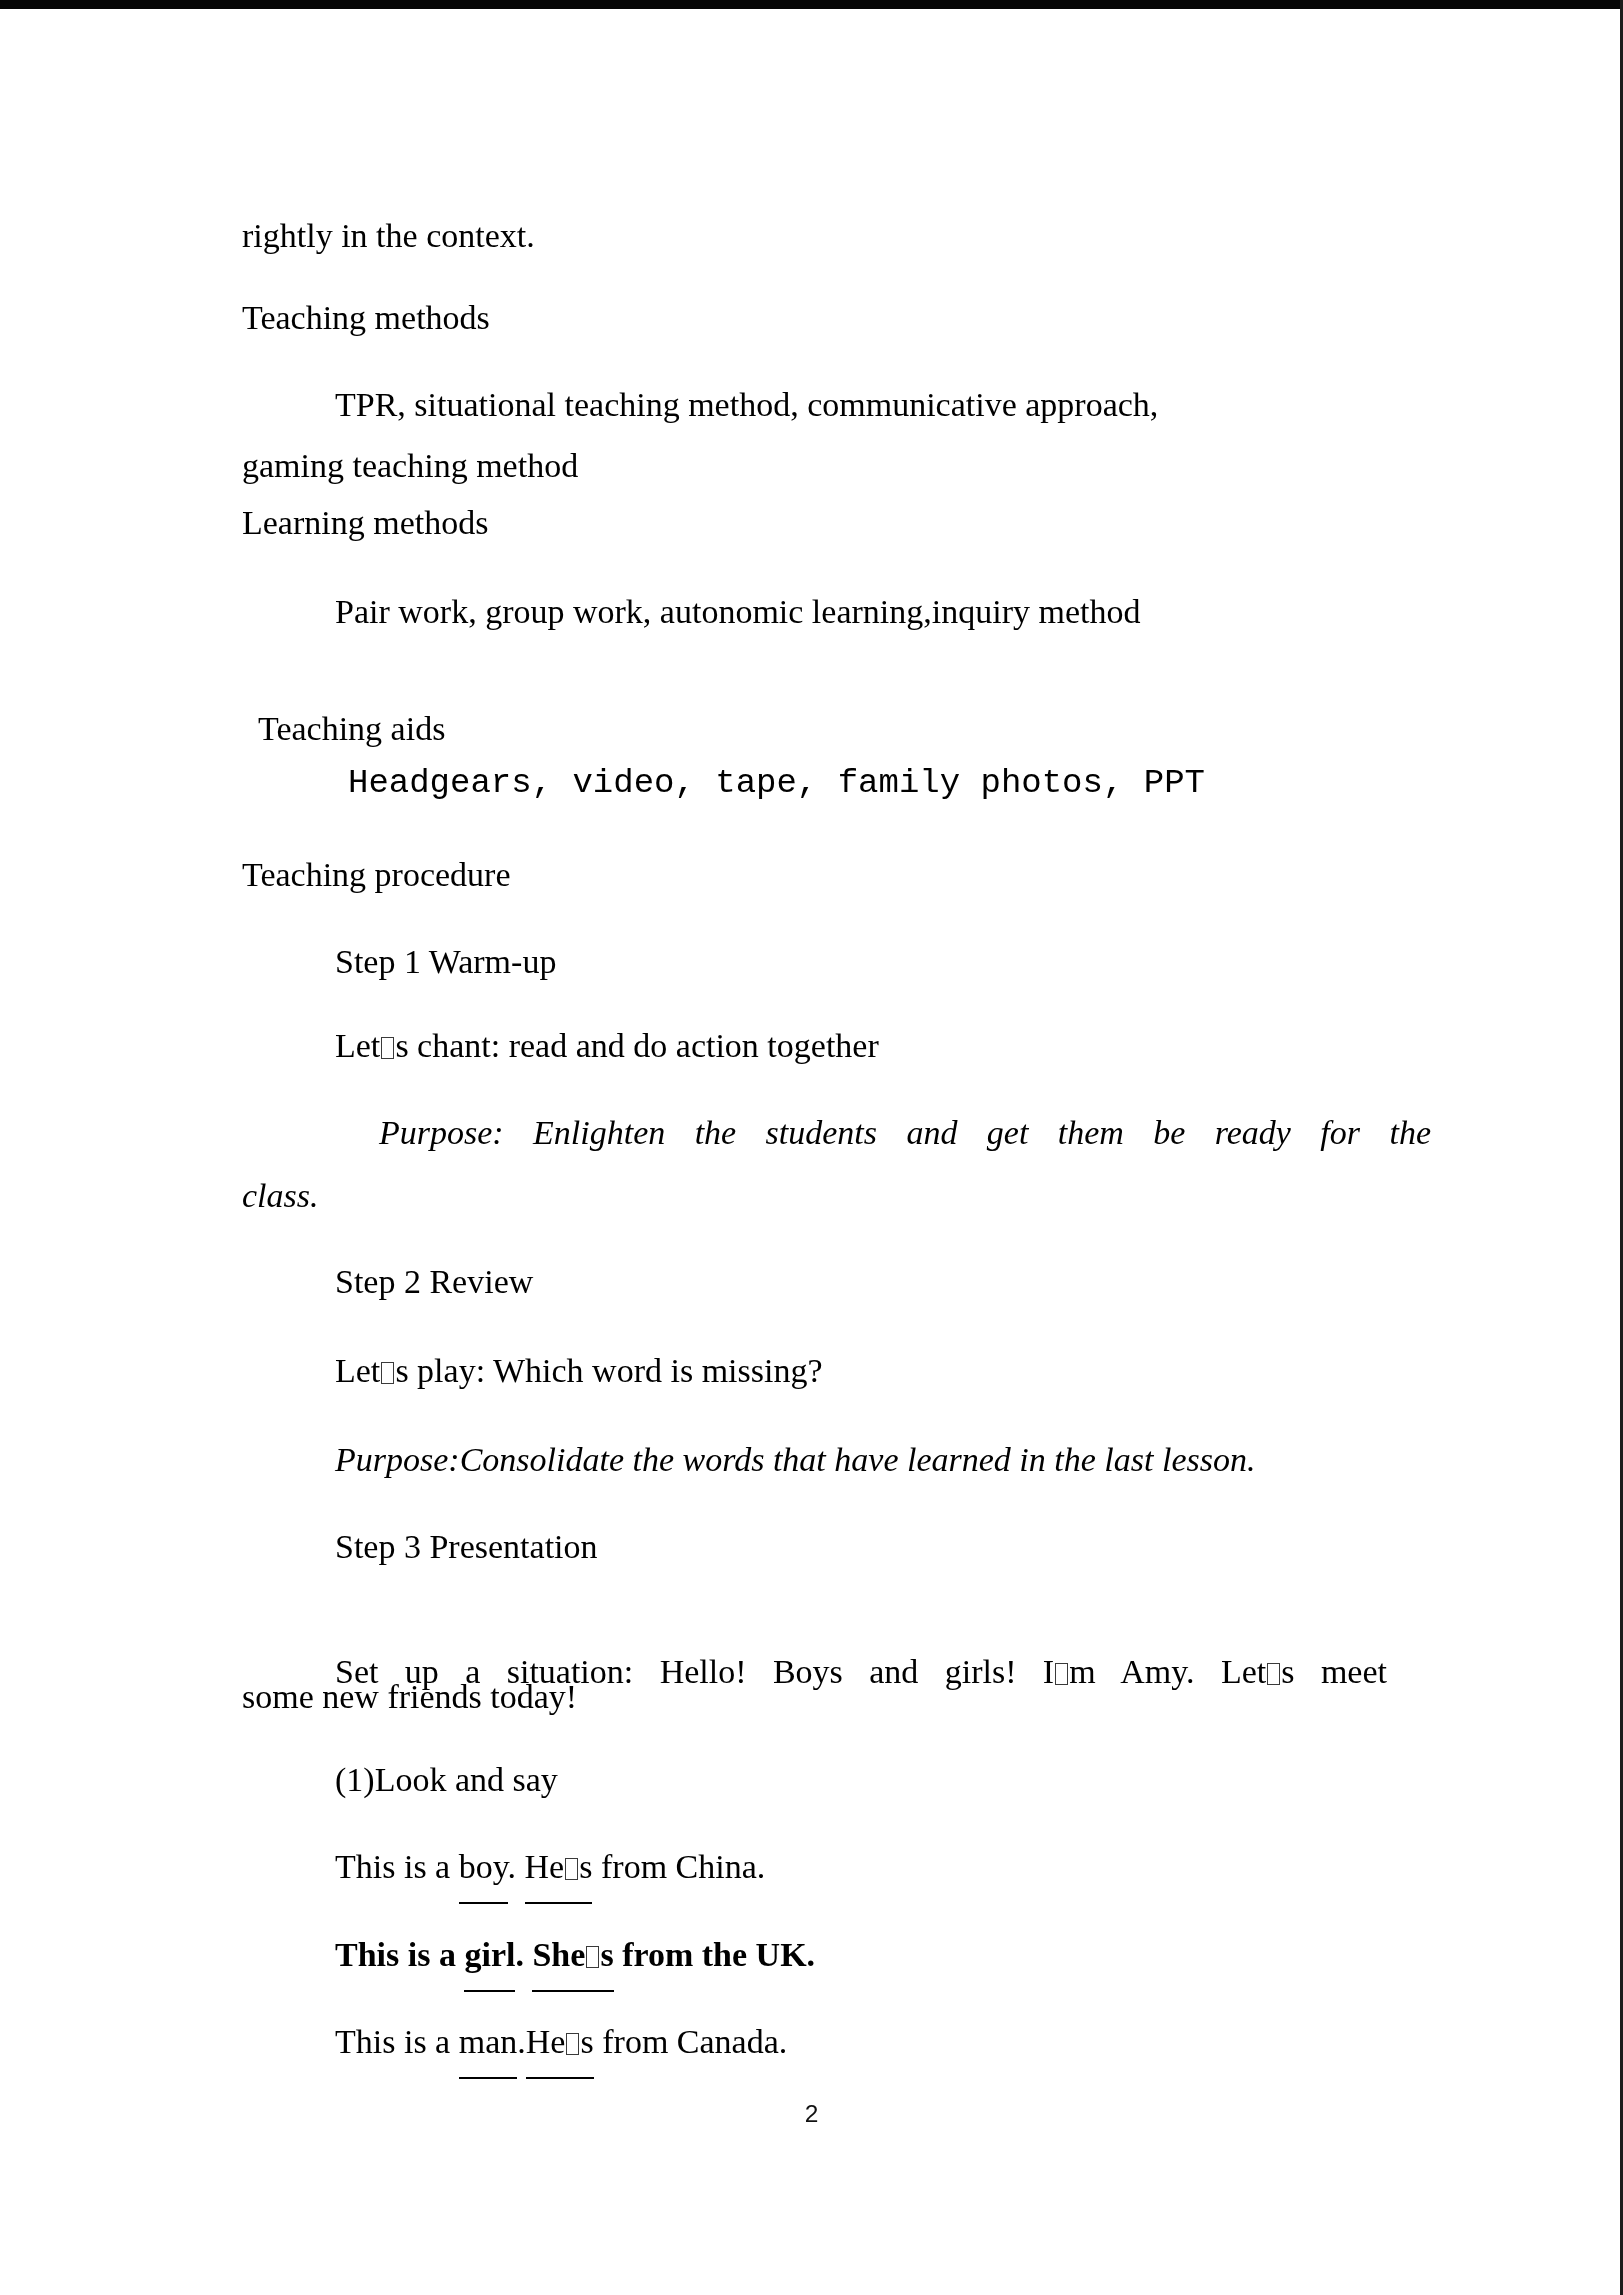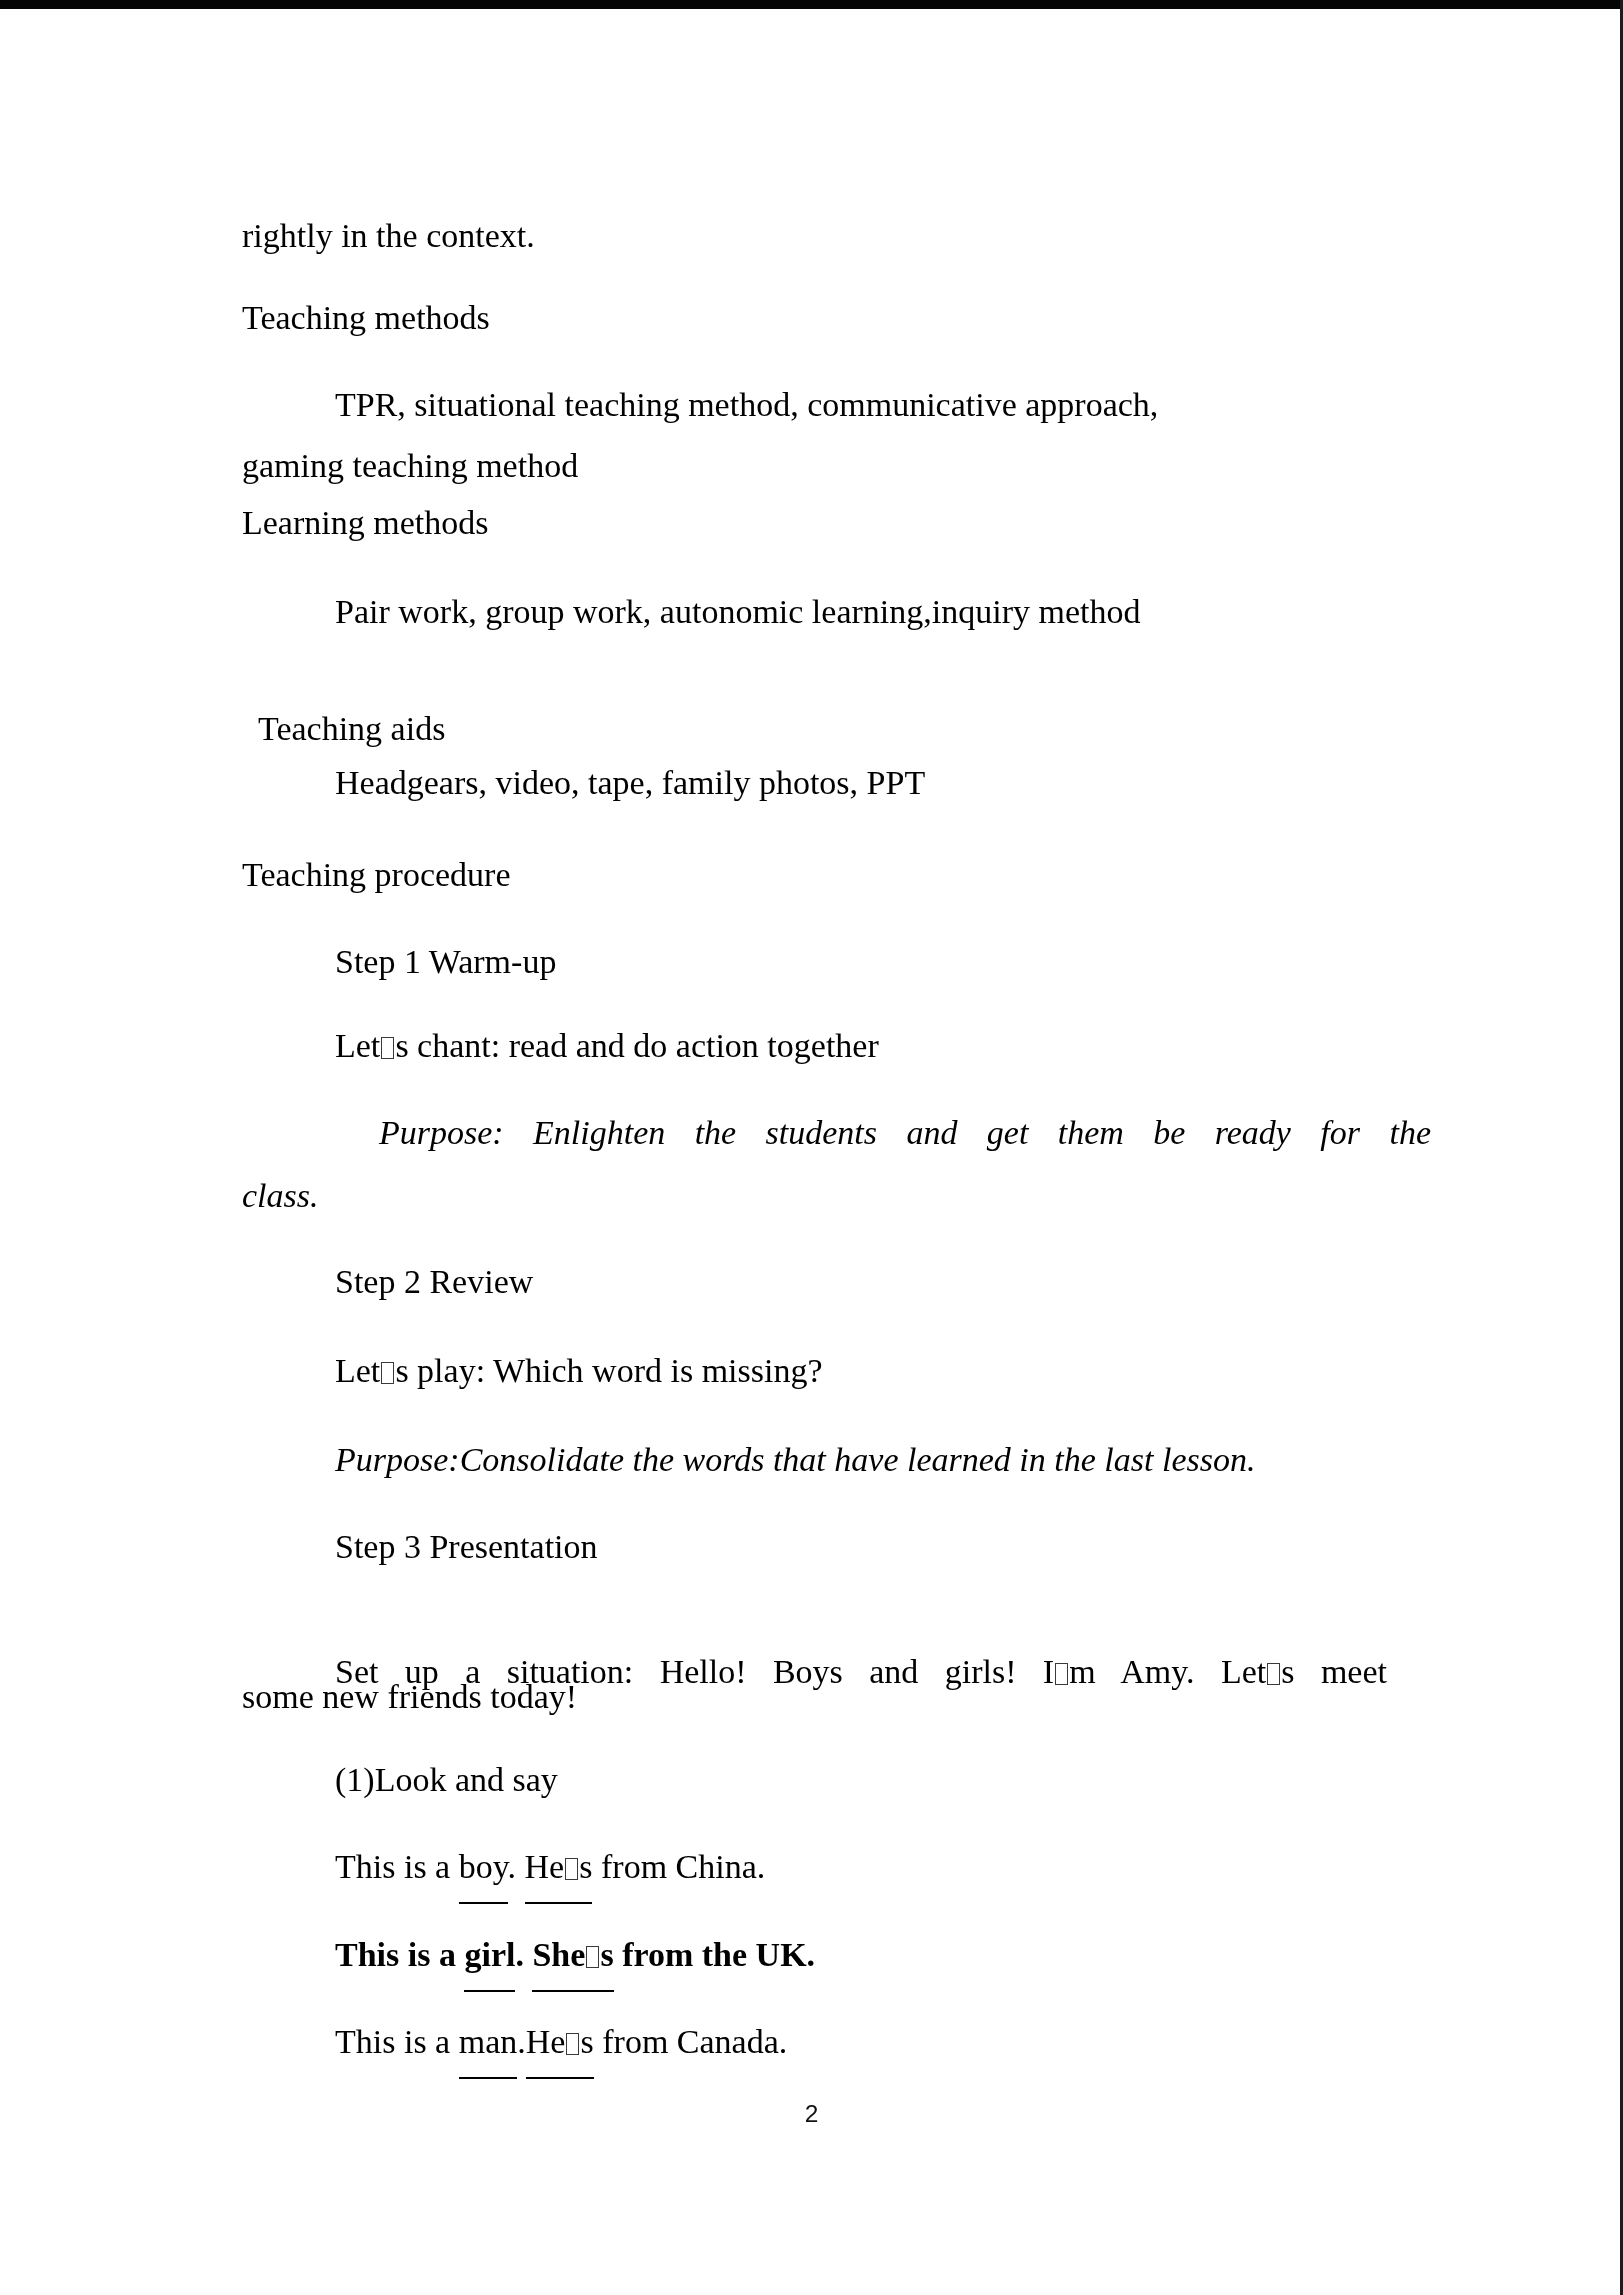--- a/index.html
+++ b/index.html
@@ -70,21 +70,21 @@
   <div class="topbar"></div>
   <div class="rightline"></div>
   <div id="doc-body">
       <div class="line" style="top: 215px; left: 242px;"><span>rightly in the context.</span></div>
       <div class="line heading" style="top: 297px; left: 242px;"><span>Teaching methods</span></div>
       <div class="line" style="top: 384px; left: 335px;"><span>TPR, situational teaching method, communicative approach,</span></div>
       <div class="line" style="top: 445px; left: 242px;"><span>gaming teaching method</span></div>
       <div class="line heading" style="top: 502px; left: 242px;"><span>Learning methods</span></div>
       <div class="line" style="top: 591px; left: 335px;"><span>Pair work, group work, autonomic learning,inquiry method</span></div>
       <div class="line heading" style="top: 708px; left: 242px; margin-left: 16px;"><span>Teaching aids</span></div>
-      <div class="line" style="top: 762px; left: 335px;"><span>Headgears, video, tape, family photos, PPT</span></div>
+      <div class="line" style="top: 762px; left: 348px; font-family: Liberation Mono, monospace;"><span>Headgears, video, tape, family photos, PPT</span></div>
       <div class="line heading" style="top: 854px; left: 242px;"><span>Teaching procedure</span></div>
       <div class="line" style="top: 941px; left: 335px;"><span>Step 1 Warm-up</span></div>
       <div class="line" style="top: 1025px; left: 335px;"><span>Let</span><span class="tofu"></span><span>s chant: read and do action together</span></div>
       <div class="line italic stretch" style="top: 1112px; left: 335px; width: 1052px; margin-left: 44px;"><span>Purpose: Enlighten the students and get them be ready for the</span></div>
       <div class="line italic" style="top: 1175px; left: 242px;"><span>class.</span></div>
       <div class="line" style="top: 1261px; left: 335px;"><span>Step 2 Review</span></div>
       <div class="line" style="top: 1350px; left: 335px;"><span>Let</span><span class="tofu"></span><span>s play: Which word is missing?</span></div>
       <div class="line italic" style="top: 1439px; left: 335px;"><span>Purpose:Consolidate the words that have learned in the last lesson.</span></div>
       <div class="line" style="top: 1526px; left: 335px;"><span>Step 3 Presentation</span></div>
       <div class="line stretch" style="top: 1614px; left: 335px; width: 1052px; margin-top: 37px;"><span>Set up a situation: Hello! Boys and girls! I</span><span class="tofu"></span><span>m Amy. Let</span><span class="tofu"></span><span>s meet</span></div>

